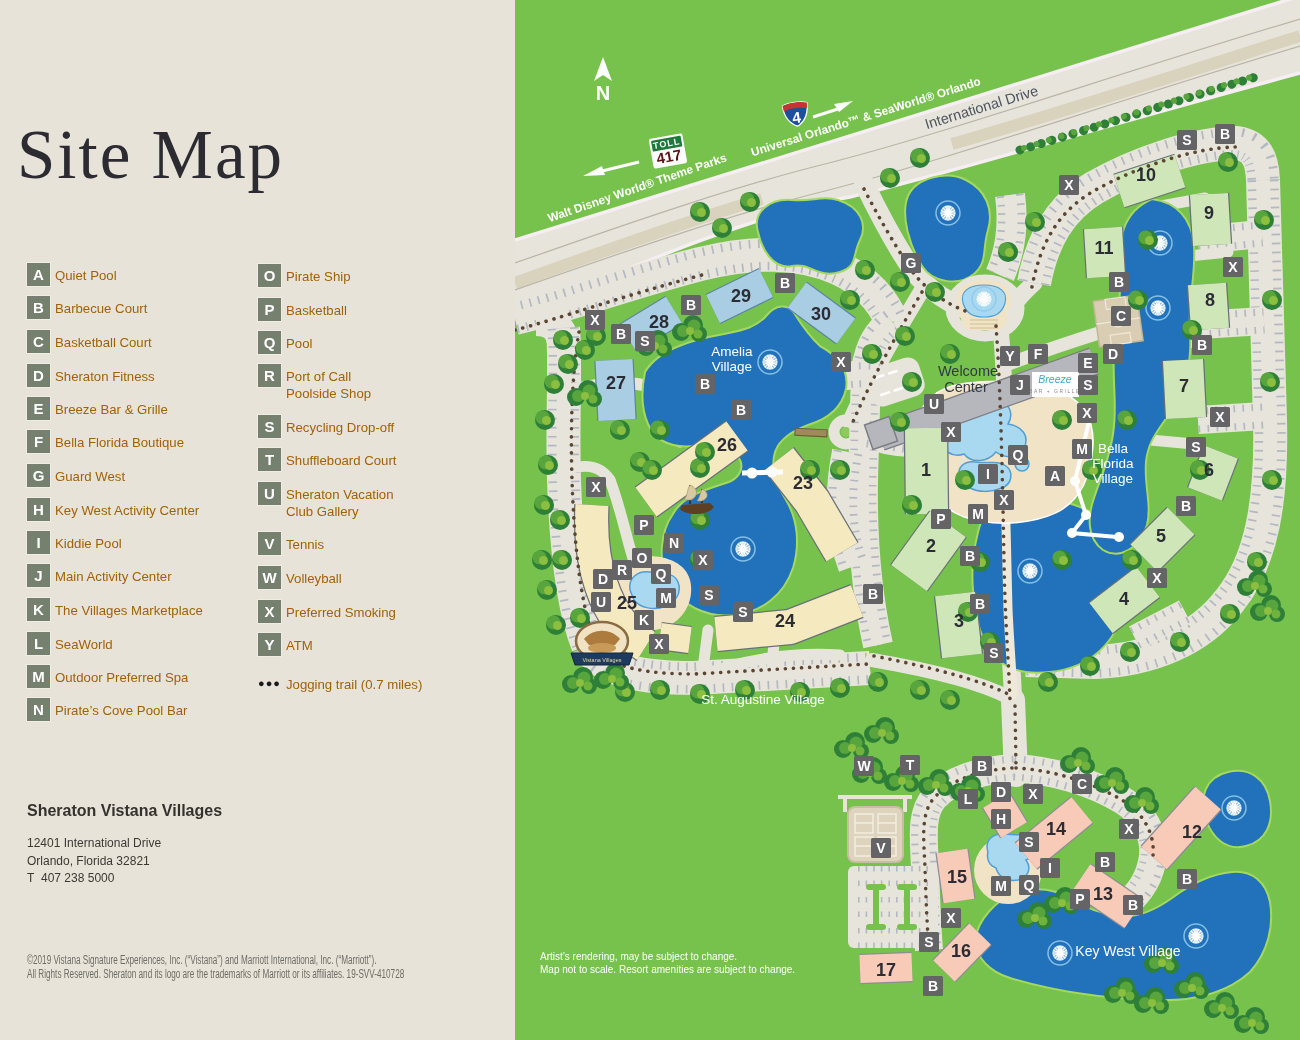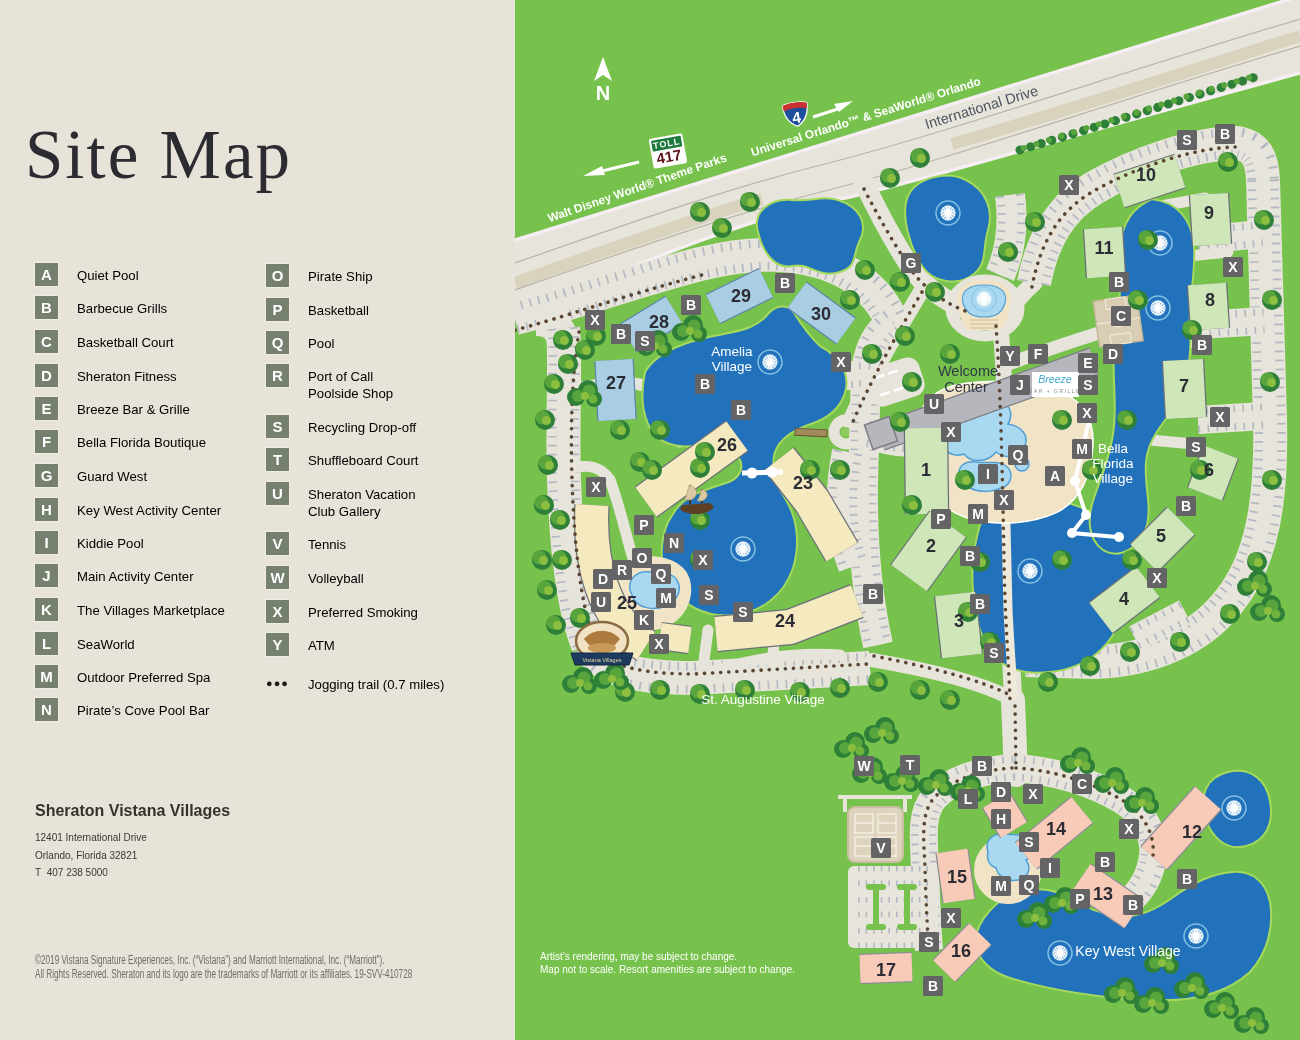--- a/index.html
+++ b/index.html
@@ -1,40 +1,40 @@
 <!DOCTYPE html>
 <html><head><meta charset="utf-8">
 <style>
 html,body{margin:0;padding:0;width:1300px;height:1040px;overflow:hidden;}
 body{font-family:"Liberation Sans",sans-serif;background:#e7e3d9;position:relative;}
-#panel{position:absolute;left:16px;top:0;width:470px;height:1040px;background:#e7e3d9;}
+#panel{position:absolute;left:8px;top:0;width:470px;height:1040px;background:#e7e3d9;}
 #ttl{position:absolute;left:9px;top:116px;font-family:"Liberation Serif",serif;font-size:69px;color:#2c2b31;letter-spacing:2px;}
 .li{position:absolute;display:flex;}
 .bg{width:23px;height:23px;background:#76806f;color:#fff;font-size:15px;font-weight:bold;text-align:center;line-height:23px;flex:0 0 23px;box-shadow:0 0 0 1px #f0ece4;}
-.lt{font-size:13.2px;color:#000000;padding-left:19px;padding-top:3.5px;line-height:17px;white-space:nowrap;}
+.lt{font-size:13.2px;color:#a16207;padding-left:5px;padding-top:3.5px;line-height:17px;white-space:nowrap;}
 .dots{color:#1a1a1a;font-size:11px;letter-spacing:1px;width:36px;flex:0 0 23px;padding-top:7px;}
 #addr{position:absolute;left:19px;top:802px;color:#3a3933;}
 #addr b{font-size:16px;color:#33322c;margin-top:40px;}
-#addr .a{margin-top:9px;font-size:10px;line-height:17.5px;}
+#addr .a{margin-top:15px;font-size:12px;line-height:17.5px;}
 #copy{position:absolute;left:19px;top:954px;font-size:12px;color:#6e6d66;line-height:13.5px;white-space:nowrap;transform:scaleX(0.68);transform-origin:0 0;}
 #map{position:absolute;left:515px;top:0;}
 text{font-family:"Liberation Sans",sans-serif;}
 </style></head>
 <body>
 
 <div id="panel">
 
 <div id="ttl">Site Map</div>
 <div class="li" style="top:263px;left:19px">
       <span class="bg">A</span>
       <span class="lt">Quiet Pool</span>
     </div>
 <div class="li" style="top:296px;left:19px">
       <span class="bg">B</span>
-      <span class="lt">Barbecue Grills</span>
+      <span class="lt">Barbecue Court</span>
     </div>
 <div class="li" style="top:330px;left:19px">
       <span class="bg">C</span>
       <span class="lt">Basketball Court</span>
     </div>
 <div class="li" style="top:364px;left:19px">
       <span class="bg">D</span>
       <span class="lt">Sheraton Fitness</span>
     </div>
 <div class="li" style="top:397px;left:19px">

